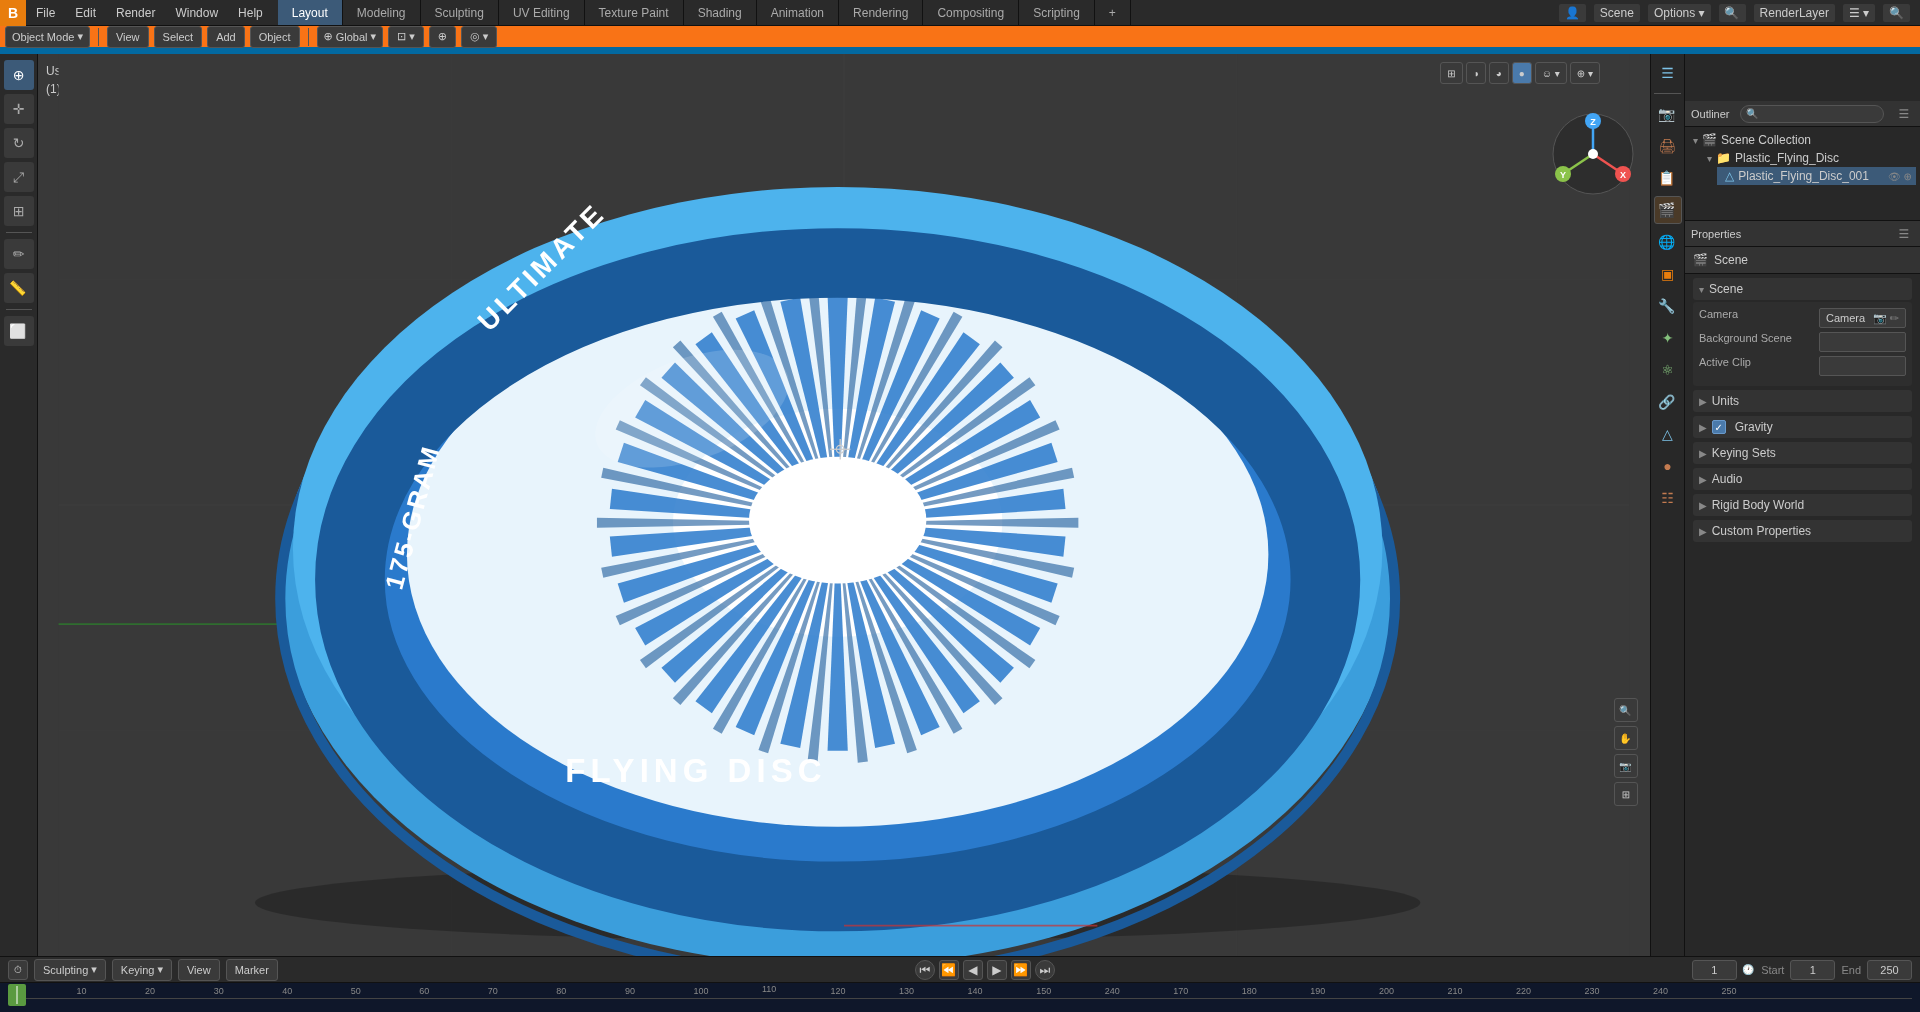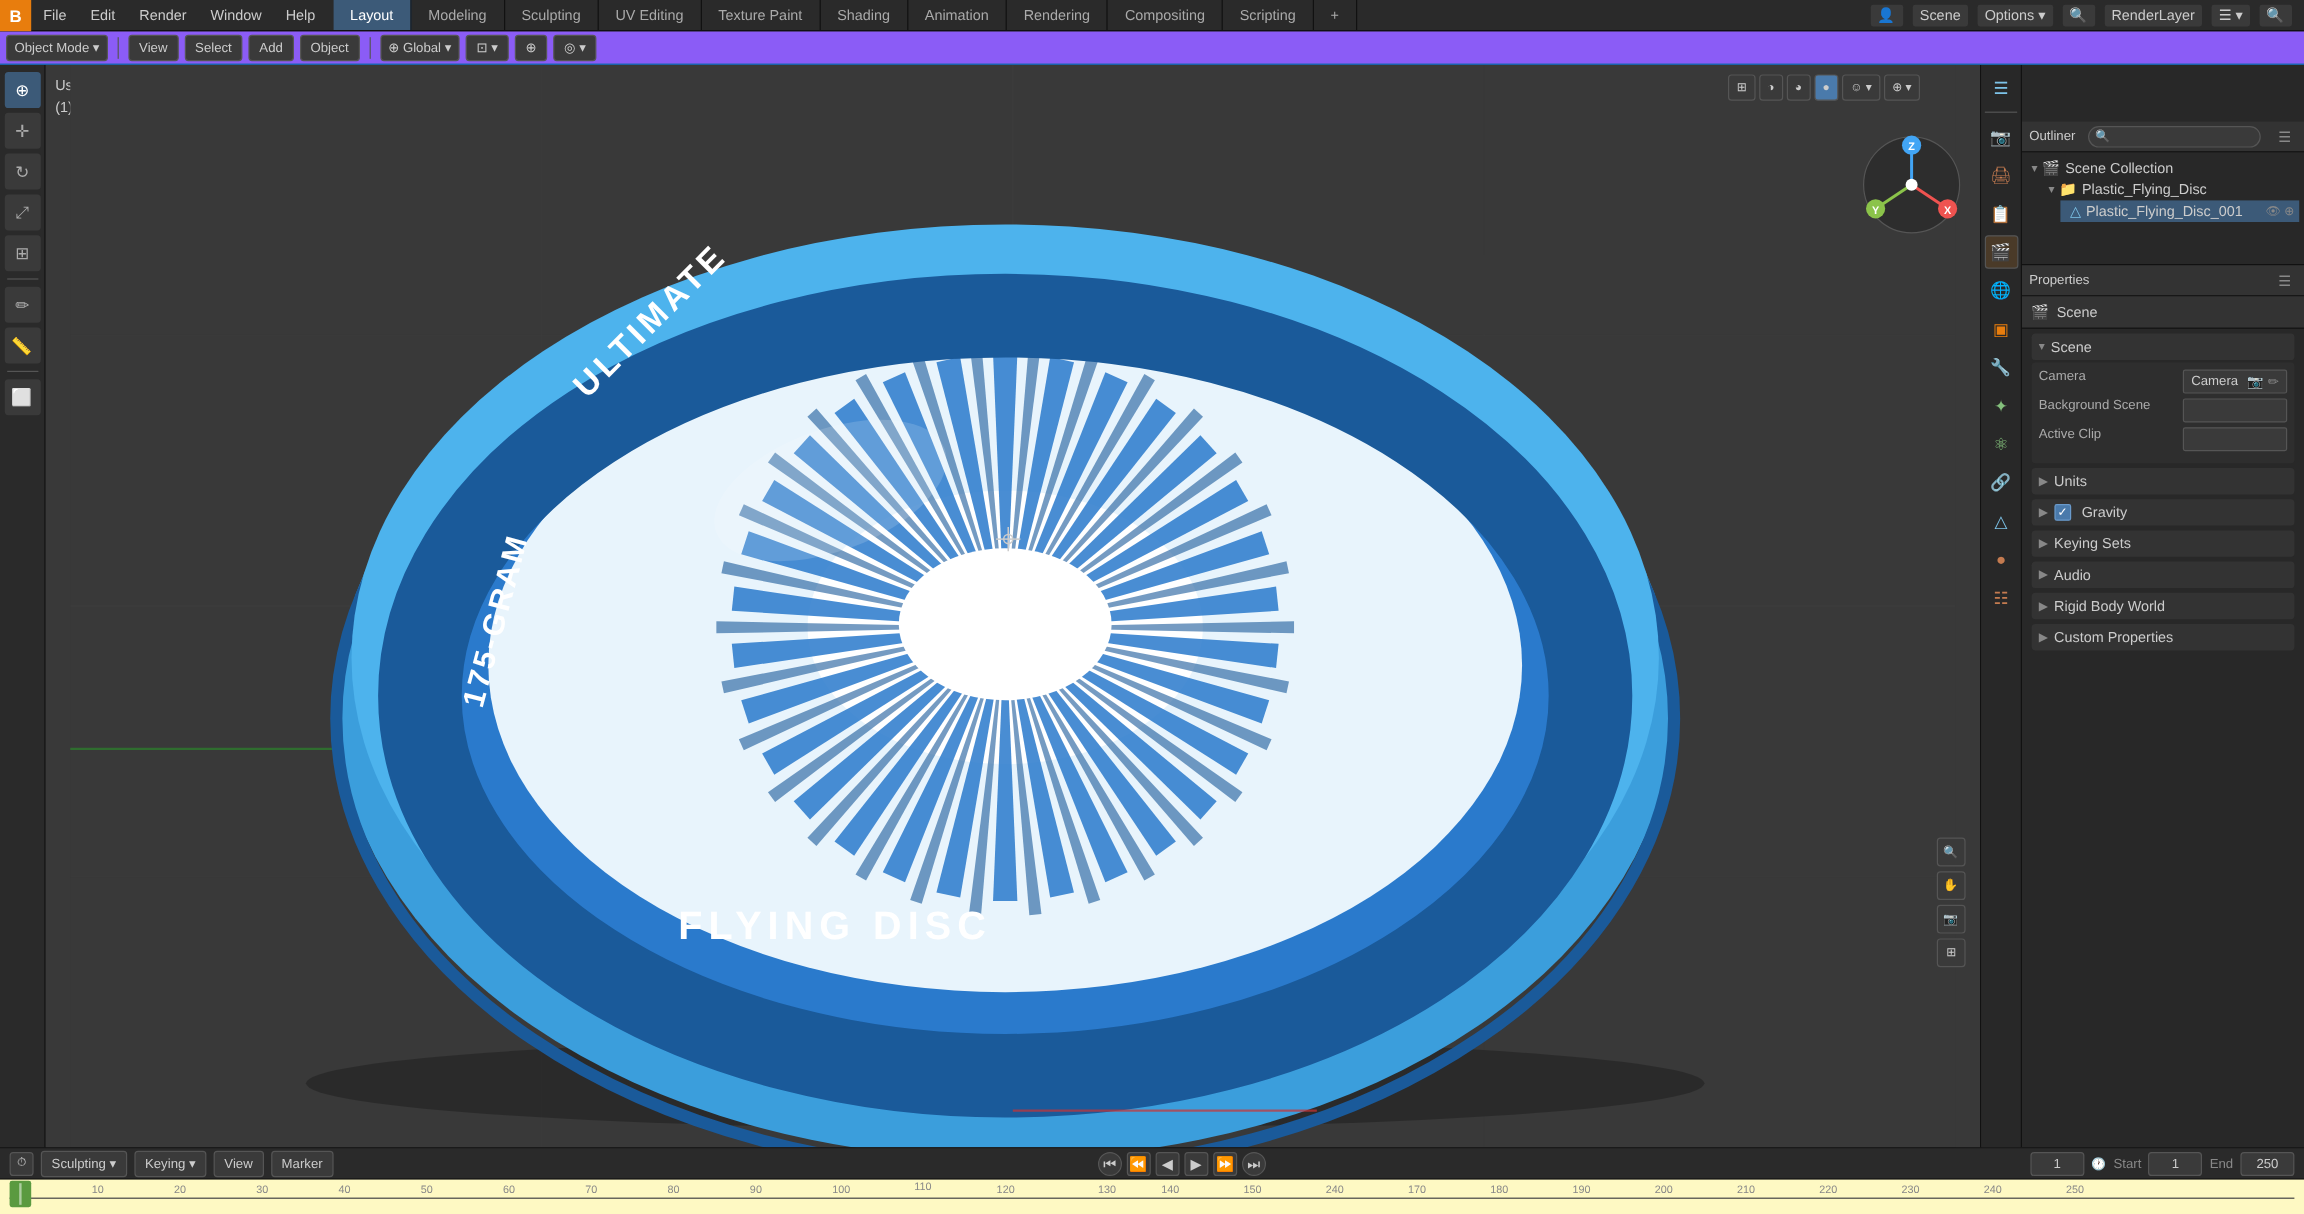--- a/index.html
+++ b/index.html
@@ -16,22 +16,22 @@
 
     .workspace-tabs { display: flex; align-items: stretch; height: 100%; margin-left: 5px; }
     .workspace-tab { padding: 0 14px; display: flex; align-items: center; font-size: 12px; color: #aaa; cursor: pointer; border-right: 1px solid #111; }
     .workspace-tab.active { background: #3c5a78; color: #fff; }
 
     .top-menu-right { margin-left: auto; display: flex; align-items: center; gap: 8px; padding-right: 10px; }
     .top-right-item { font-size: 12px; color: #ccc; padding: 2px 6px; background: #3a3a3a; border-radius: 2px; cursor: pointer; }
 
     
     #second-toolbar {
-      width: 100%; height: 28px; background: #8b5cf6; display: flex; align-items: center;
-      border-bottom: 1px solid #0369a1; padding: 0 5px; gap: 5px; position: relative; z-index: 99;
+      width: 100%; height: 28px; background: #f97316; display: flex; align-items: center;
+      border-bottom: 7px solid #0369a1; padding: 0 5px; gap: 5px; position: relative; z-index: 99;
     }
     .toolbar-btn { height: 22px; padding: 0 8px; background: #3a3a3a; border: 1px solid #555; border-radius: 3px; color: #ccc; font-size: 11px; cursor: pointer; display: flex; align-items: center; gap: 3px; }
     .toolbar-separator { width: 1px; height: 18px; background: #555; margin: 0 3px; }
     .toolbar-select { height: 22px; background: #3a3a3a; border: 1px solid #555; border-radius: 3px; color: #ccc; font-size: 11px; padding: 0 6px; display: flex; align-items: center; gap: 3px; cursor: pointer; }
 
     
     #main-layout { display: flex; width: 100%; height: calc(100% - 54px - 56px); }
 
     
     #left-toolbar {
@@ -87,21 +87,21 @@
 
     
     #bottom-panel {
       width: 100%; height: 56px; background: #282828; border-top: 1px solid #111;
       display: flex; flex-direction: column;
     }
     #timeline-toolbar {
       height: 26px; background: #2a2a2a; display: flex; align-items: center; padding: 0 8px; gap: 6px; border-bottom: 1px solid #111;
     }
     #timeline-track {
-      flex: 1; background: #fef9c3; display: flex; align-items: center; padding: 0 8px; position: relative; overflow: hidden;
+      flex: 1; background: #0f172a; display: flex; align-items: center; padding: 0 8px; position: relative; overflow: hidden;
     }
     .timeline-line { position: absolute; top: 14px; left: 0; right: 0; height: 1px; background: #444; }
 
     
     .nav-gizmo { position: absolute; top: 55px; right: 12px; width: 90px; height: 90px; }
 
     
     .overlay-buttons { position: absolute; top: 5px; right: 5px; display: flex; gap: 2px; flex-wrap: wrap; max-width: 180px; justify-content: flex-end; }
     .ov-btn { height: 22px; padding: 0 6px; background: #3a3a3a; border: 1px solid #555; border-radius: 3px; color: #ccc; font-size: 10px; cursor: pointer; display: flex; align-items: center; gap: 2px; white-space: nowrap; }
     .ov-btn.active { background: #4a7aab; }
@@ -556,21 +556,21 @@
         <div style="position:absolute; left:10.8%; color:#888; font-size:9px; top:2px;">30</div>
         <div style="position:absolute; left:14.4%; color:#888; font-size:9px; top:2px;">40</div>
         <div style="position:absolute; left:18%; color:#888; font-size:9px; top:2px;">50</div>
         <div style="position:absolute; left:21.6%; color:#888; font-size:9px; top:2px;">60</div>
         <div style="position:absolute; left:25.2%; color:#888; font-size:9px; top:2px;">70</div>
         <div style="position:absolute; left:28.8%; color:#888; font-size:9px; top:2px;">80</div>
         <div style="position:absolute; left:32.4%; color:#888; font-size:9px; top:2px;">90</div>
         <div style="position:absolute; left:36%; color:#888; font-size:9px; top:2px;">100</div>
         <div style="position:absolute; left:39.6%; color:#888; font-size:9px; top:0;text-align:right;">110</div>
         <div style="position:absolute; left:43.2%; color:#888; font-size:9px; top:2px;">120</div>
-        <div style="position:absolute; left:46.8%; color:#888; font-size:9px; top:2px;margin-left:16px;">130</div>
+        <div style="position:absolute; left:46.8%; color:#888; font-size:9px; top:2px;">130</div>
         <div style="position:absolute; left:50.4%; color:#888; font-size:9px; top:2px;">140</div>
         <div style="position:absolute; left:54%; color:#888; font-size:9px; top:2px;">150</div>
         <div style="position:absolute; left:57.6%; color:#888; font-size:9px; top:2px;">240</div>
         <div style="position:absolute; left:61.2%; color:#888; font-size:9px; top:2px;">170</div>
         <div style="position:absolute; left:64.8%; color:#888; font-size:9px; top:2px;">180</div>
         <div style="position:absolute; left:68.4%; color:#888; font-size:9px; top:2px;">190</div>
         <div style="position:absolute; left:72%; color:#888; font-size:9px; top:2px;">200</div>
         <div style="position:absolute; left:75.6%; color:#888; font-size:9px; top:2px;">210</div>
         <div style="position:absolute; left:79.2%; color:#888; font-size:9px; top:2px;">220</div>
         <div style="position:absolute; left:82.8%; color:#888; font-size:9px; top:2px;">230</div>

